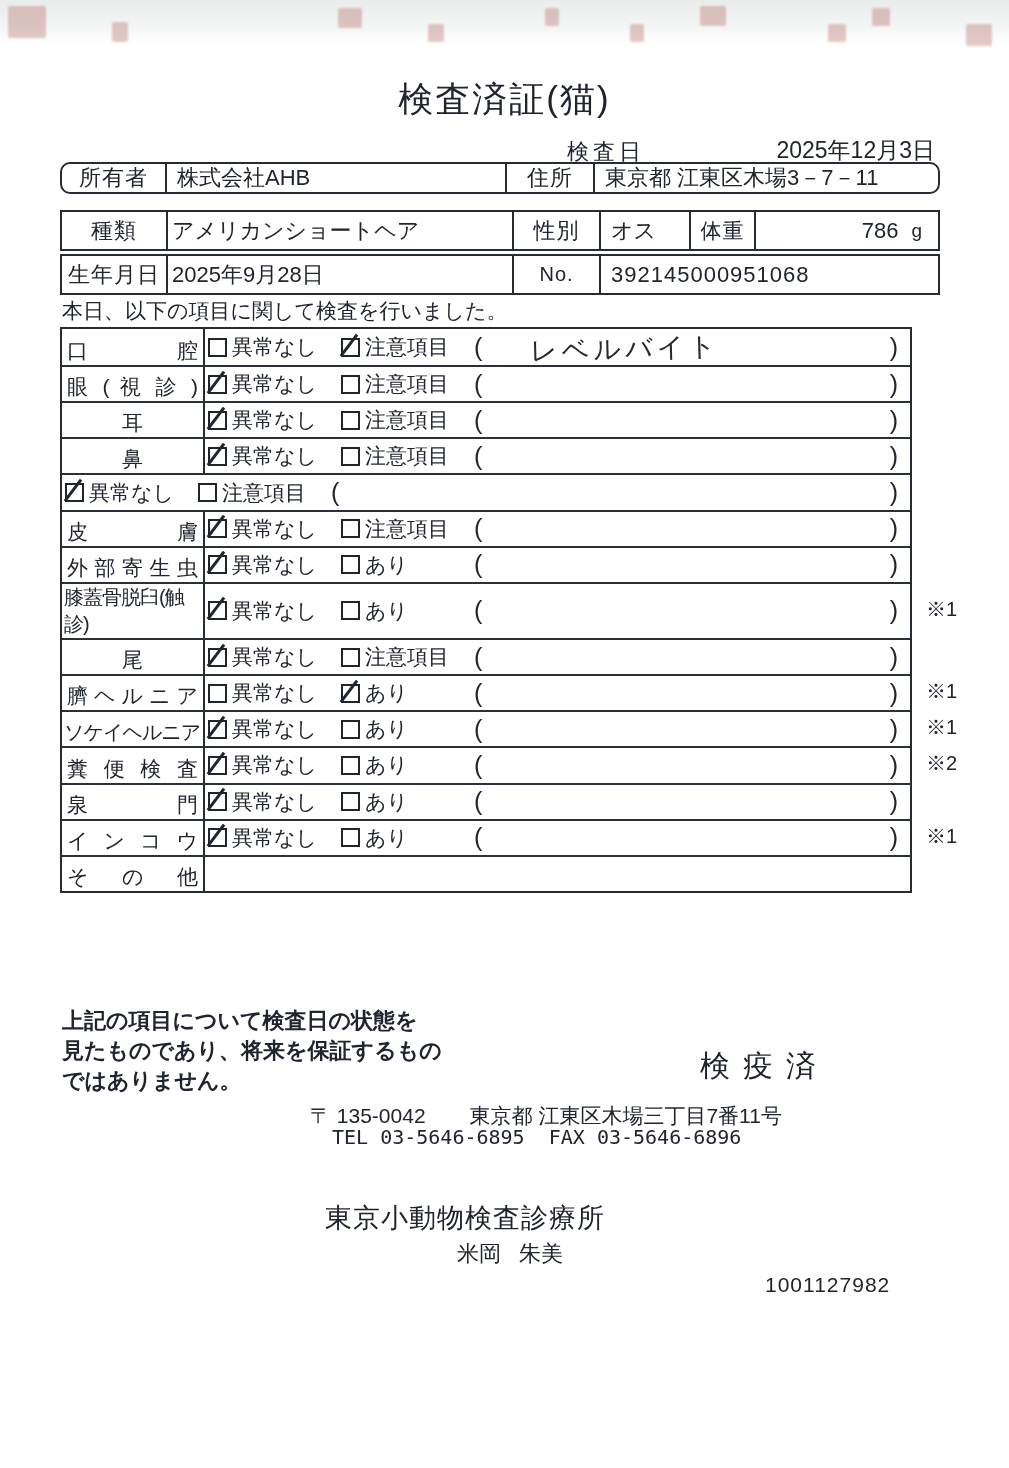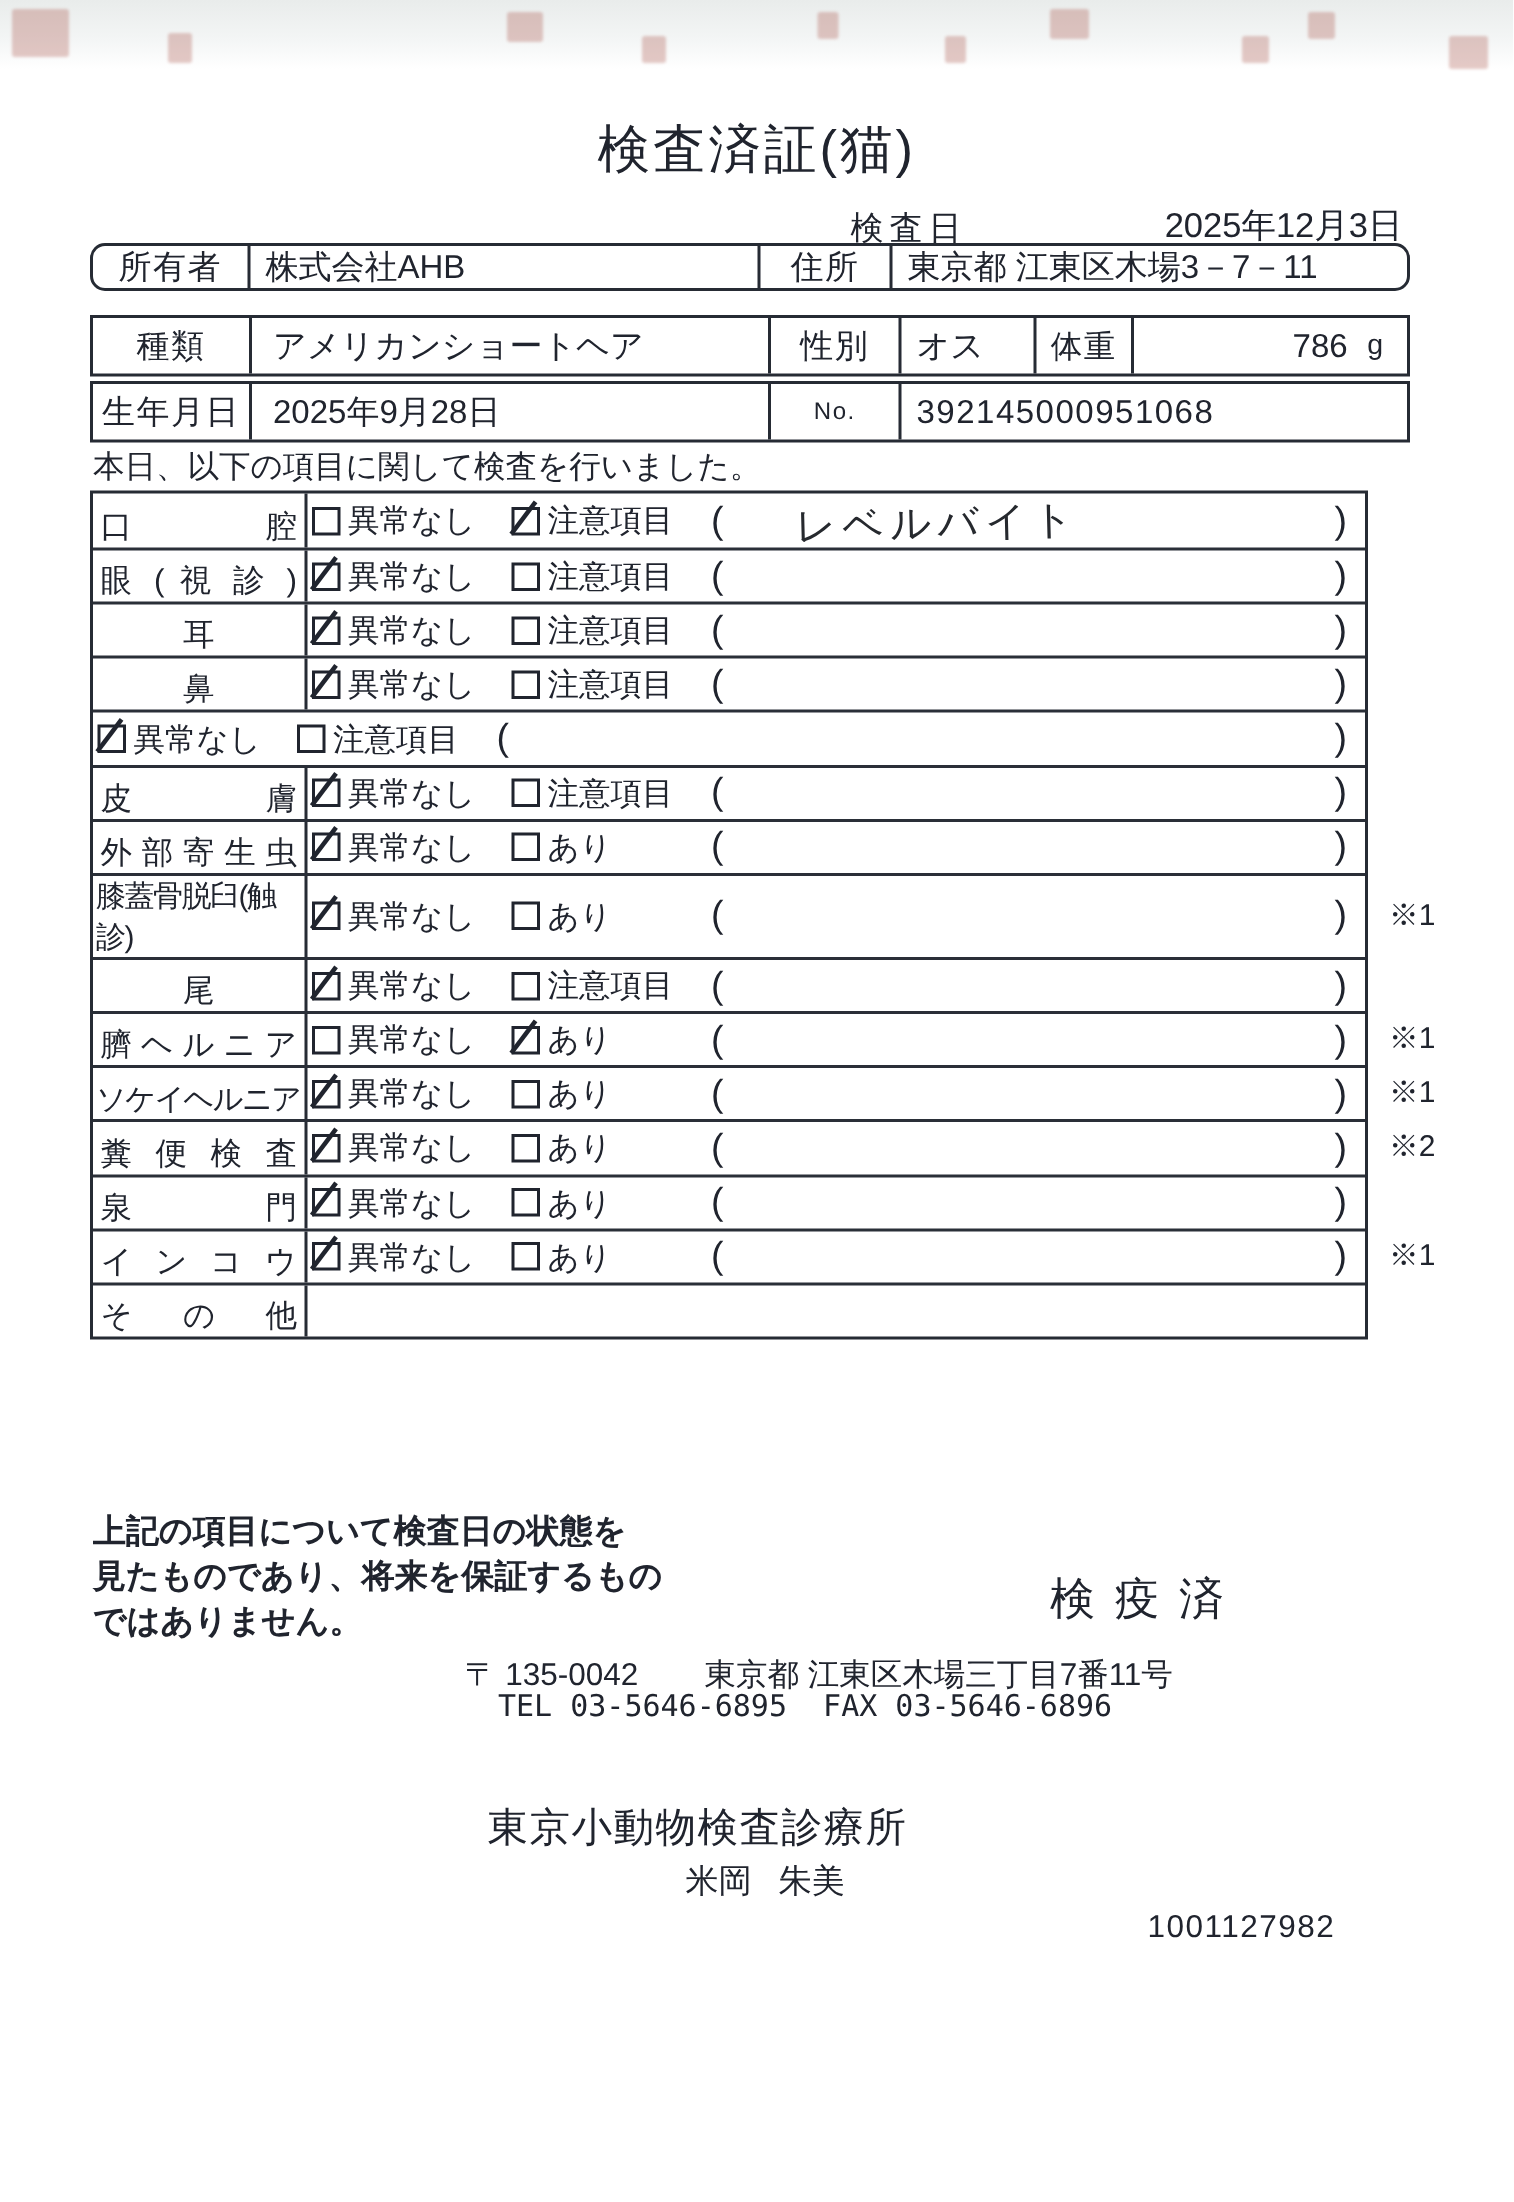--- a/index.html
+++ b/index.html
@@ -19,25 +19,25 @@
   
   .tbl{position:absolute;display:flex;box-sizing:border-box;border:2px solid #262b34;background:#fff;}
   .cell{box-sizing:border-box;display:flex;align-items:center;font-size:22px;}
   .cell.lbl{justify-content:center;letter-spacing:1px;}
   .cell.bR{border-right:2px solid #262b34;}
   .owner-tbl{left:60px;top:162px;width:880px;height:32px;border-radius:10px;}
   .breed-tbl{left:60px;top:210px;width:880px;height:41px;}
   .birth-tbl{left:60px;top:254px;width:880px;height:41px;}
   .w-owner{width:105px;} .w-ownerval{width:340px;padding-left:10px;}
   .w-addr{width:88px;} .w-addrval{flex:1;padding-left:10px;}
-  .w-k1{width:106px;} .w-v1{width:346px;padding-left:14px;}
+  .w-k1{width:106px;} .w-v1{width:346px;padding-left:4px;}
   .w-k2{width:87px;} .w-sex{width:90px;padding-left:10px;}
   .w-wt{width:65px;font-size:21px;}
   .w-wtval{flex:1;justify-content:flex-end;padding-right:16px;}
-  .w-no{width:87px;font-size:16px;letter-spacing:0;}
+  .w-no{width:87px;font-size:20px;letter-spacing:0;}
   .w-noval{flex:1;padding-left:10px;letter-spacing:1px;}
   .unit{font-size:19px;margin-left:13px;}
   
   .intro{position:absolute;left:62px;top:297px;font-size:21px;font-weight:500;}
   
   .insp{position:absolute;left:60px;top:327px;width:852px;height:566px;
     box-sizing:border-box;border:2px solid #262b34;display:flex;flex-direction:column;}
   .irow{flex:1;display:flex;position:relative;align-items:stretch;border-top:2px solid #2a2f38;}
   .irow:first-child{border-top:none;}
   .ilabel{width:143px;box-sizing:border-box;border-right:2px solid #262b34;

